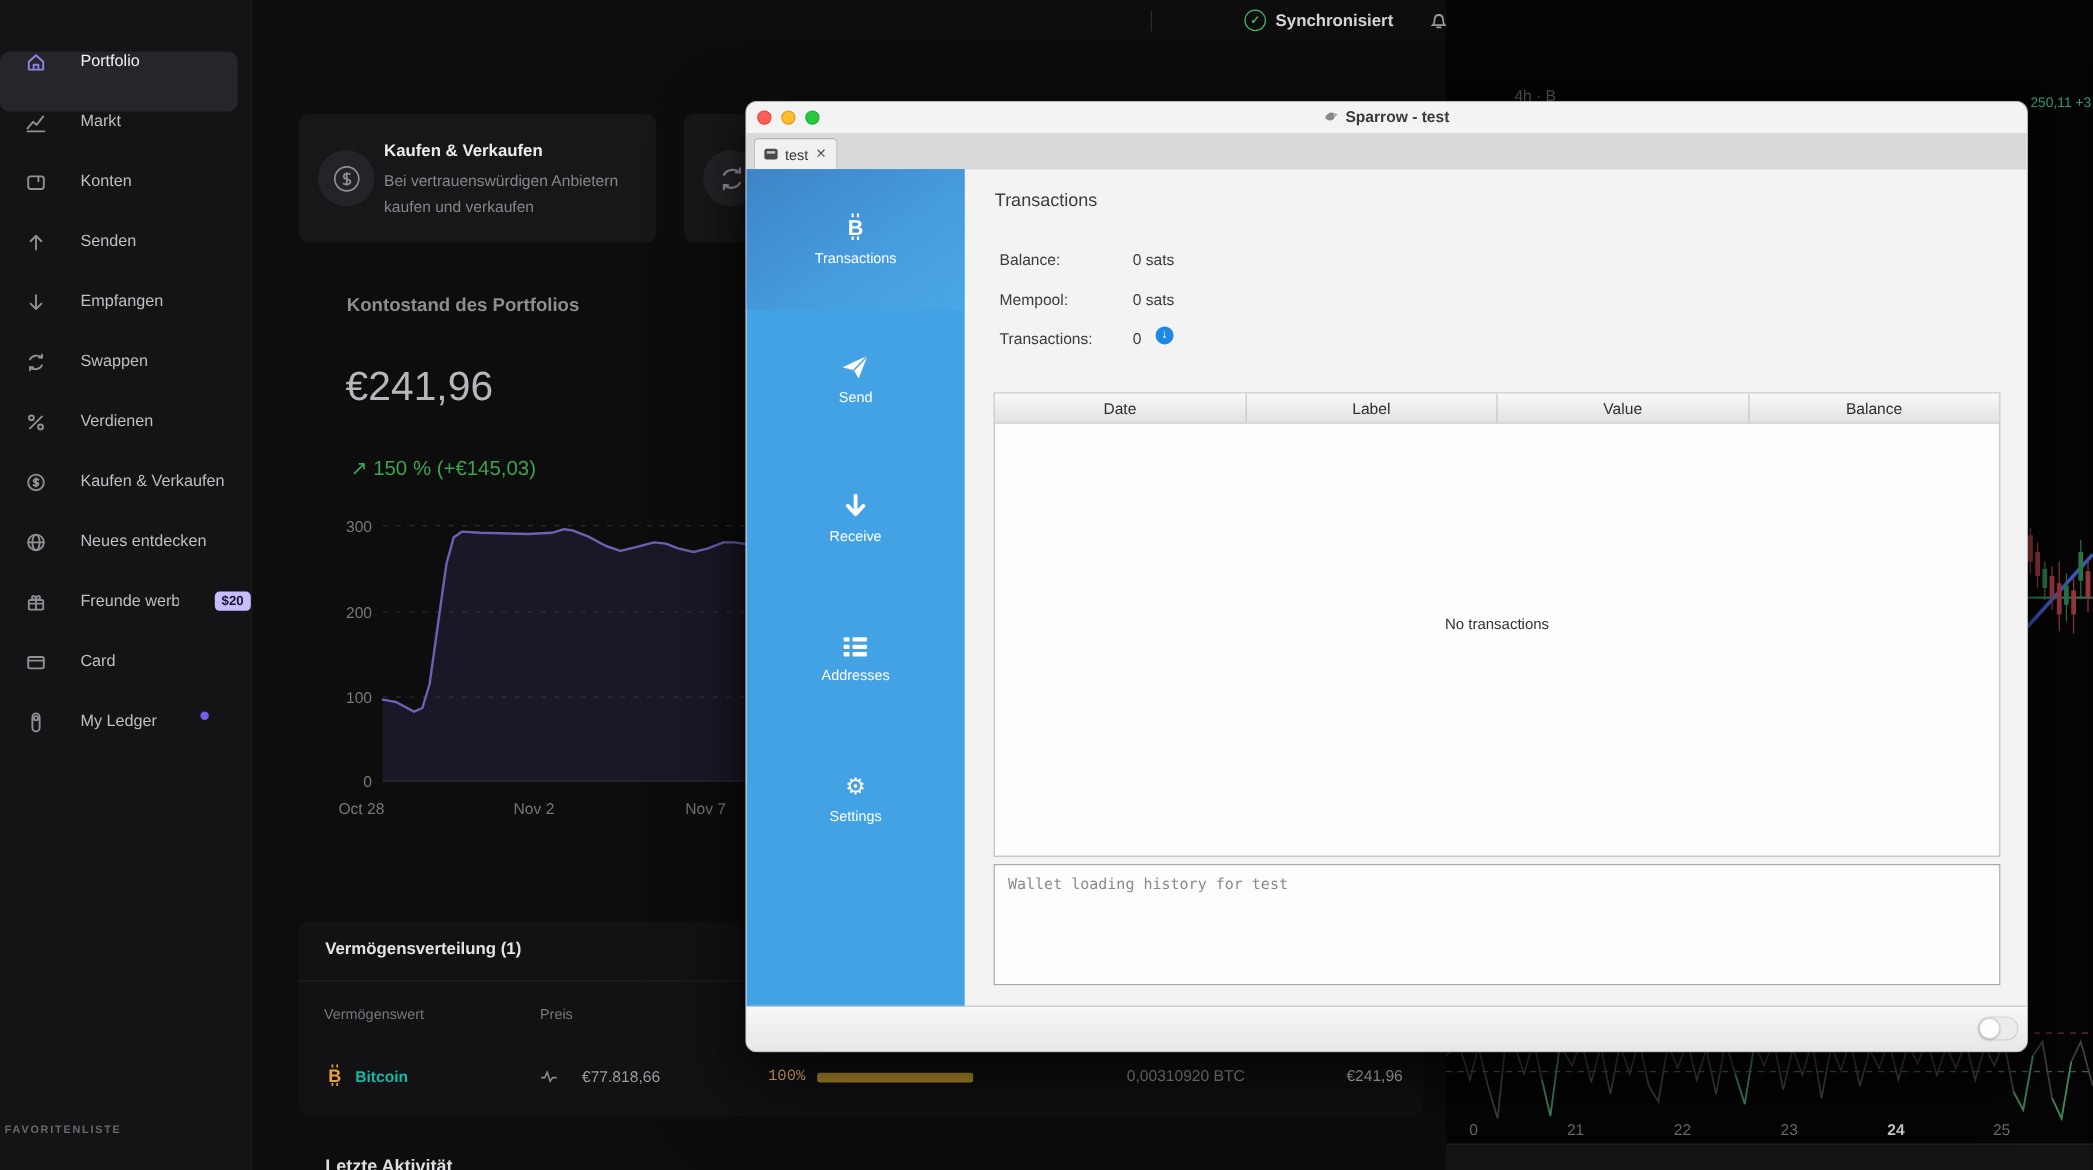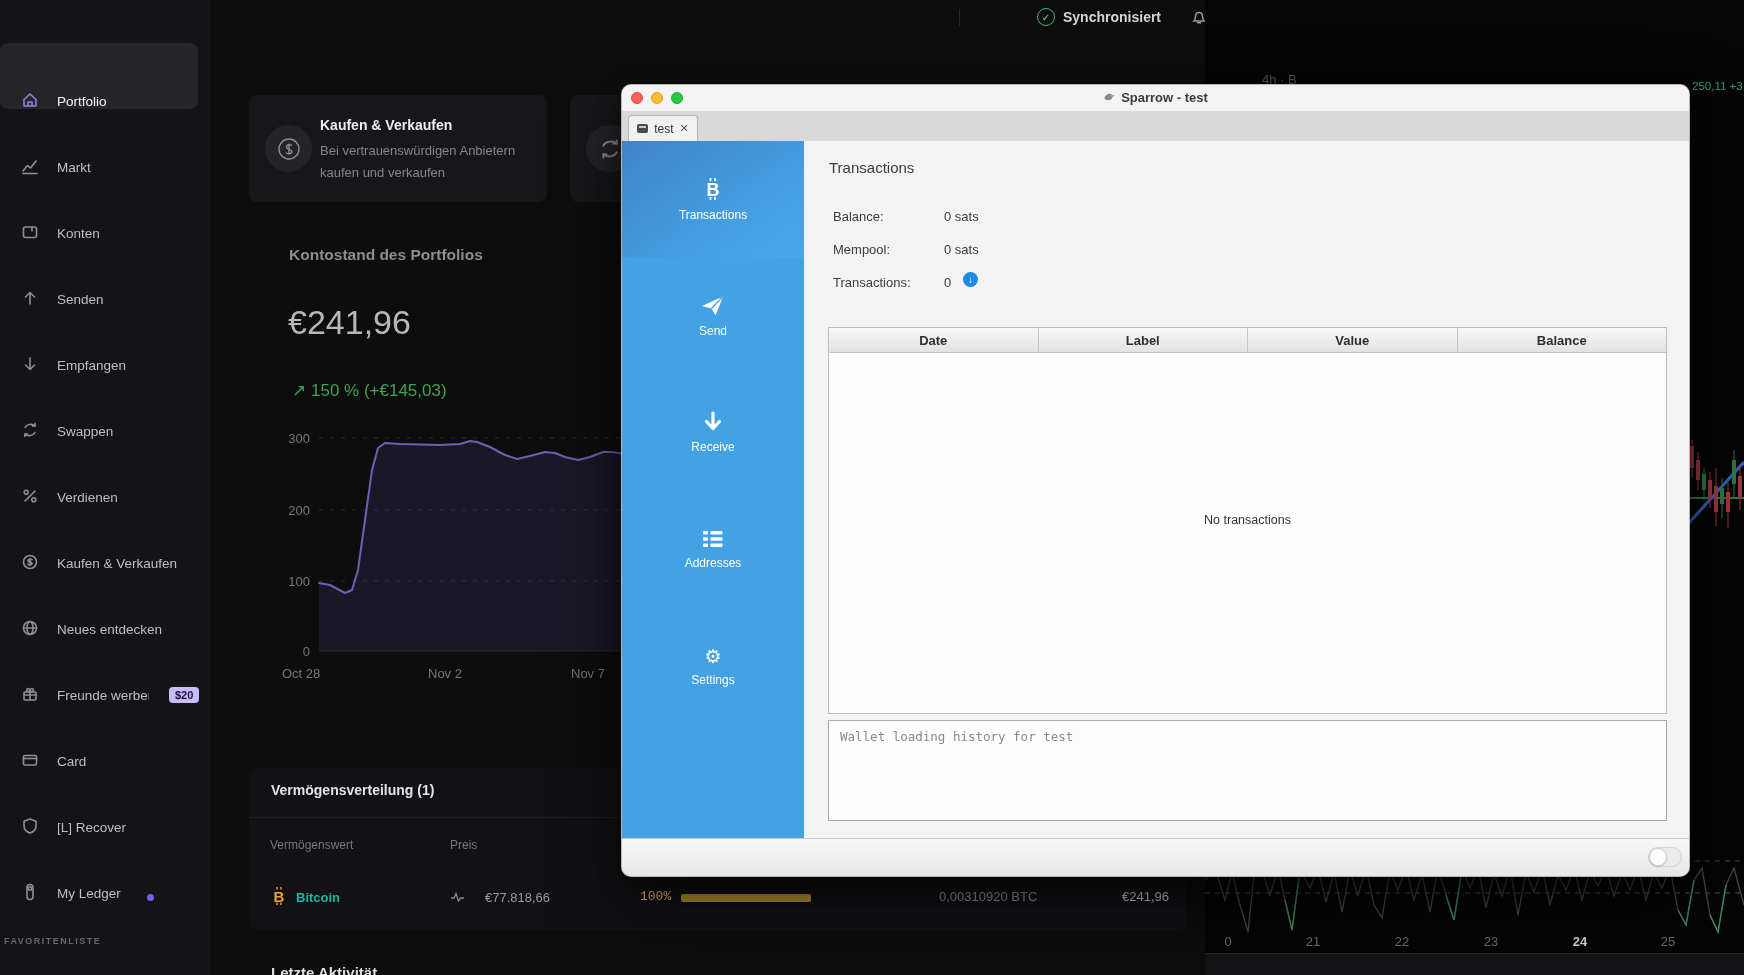--- a/index.html
+++ b/index.html
@@ -6,21 +6,21 @@
     font-family:"Liberation Sans",sans-serif;-webkit-font-smoothing:antialiased;}
   .stage{position:absolute;inset:0;width:1744px;height:975px;}
   .abs{position:absolute;}
 
   
   .ledger{position:absolute;left:0;top:0;width:1205px;height:975px;background:#0d0d0e;}
   .ltraffic{position:absolute;top:3px;left:4px;display:flex;gap:5px;}
   .ltraffic span{width:13px;height:13px;border-radius:50%;background:#1f1f21;}
   .lsidebar{position:absolute;left:0;top:0;width:209px;height:975px;background:#141416;border-right:1px solid #1c1c1f;}
   .lnav{position:absolute;top:43px;left:0;width:209px;}
-  .lrow{height:66px;display:flex;align-items:flex-end;padding-left:21px;gap:18px;color:#bfbfc4;font-size:13.5px;}
+  .lrow{height:50px;display:flex;align-items:flex-start;padding-left:21px;gap:28px;color:#bfbfc4;font-size:13.5px;}
   .lrow.active{background:#26252a;border-radius:8px;margin:0 11px 0 0;color:#f2f2f4;}
   .lrow .lic{width:18px;height:18px;flex:0 0 18px;display:flex;align-items:center;justify-content:center;}
   .lrow svg{stroke:#8f8f94;fill:none;stroke-width:1.6;stroke-linecap:round;stroke-linejoin:round;}
   .lrow.active svg{stroke:#8d84e6;}
   .llabel{white-space:nowrap;overflow:hidden;}
   .lbadge{background:#c9bcfb;color:#191135;font-size:11px;font-weight:bold;border-radius:4px;padding:2px 6px;margin-left:2px;}
   .ldot{width:7px;height:7px;border-radius:50%;background:#7a5cf0;margin-left:8px;}
   .lfav{position:absolute;left:4px;top:936px;font-size:9px;font-weight:bold;letter-spacing:1.5px;color:#68686e;text-align:center;}
   
   .ltop{position:absolute;top:0;left:209px;right:0;height:34px;}
@@ -89,21 +89,21 @@
   .statusbar{position:absolute;left:0;right:0;bottom:0;height:37px;background:linear-gradient(#f7f7f7,#e7e7e7);border-top:1px solid #c8c8c8;}
   .toggle{position:absolute;right:7px;top:8px;width:34px;height:20px;border-radius:10px;background:#ececec;border:1px solid #d2d2d2;box-sizing:border-box;}
   .knob{position:absolute;left:0px;top:0px;width:18px;height:18px;border-radius:50%;background:#fdfdfd;border:1px solid #cfcfcf;box-sizing:border-box;box-shadow:0 1px 2px rgba(0,0,0,.15);}
   .content{position:absolute;left:182px;top:56px;right:0;bottom:37px;background:#f3f3f3;}
   .cheading{position:absolute;left:25px;top:18px;font-size:15px;color:#3c3c3c;}
   .stat-label{position:absolute;left:29px;font-size:13px;color:#3c3c3c;}
   .stat-value{position:absolute;left:140px;font-size:13px;color:#3c3c3c;}
   .dlcirc{position:absolute;left:159px;top:131px;width:15px;height:15px;border-radius:50%;background:#1e88e5;color:#fff;
           font-size:10px;display:flex;align-items:center;justify-content:center;font-weight:bold;}
   .stable{position:absolute;left:24px;top:186px;width:839px;height:387px;background:#fdfdfd;border:1px solid #bdbdbd;box-sizing:border-box;}
-  .sthead{display:flex;height:24px;background:linear-gradient(#f8f8f8,#e2e2e2);border-bottom:1px solid #c3c3c3;font-weight:bold;}
+  .sthead{display:flex;height:24px;background:linear-gradient(#f8f8f8,#e2e2e2);border-bottom:1px solid #c3c3c3;}
   .sth{flex:1;display:flex;align-items:center;justify-content:center;font-size:13px;color:#2f2f2f;border-right:1px solid #c6c6c6;}
   .sth:last-child{border-right:none;}
   .notx{position:absolute;left:0;right:0;top:185px;text-align:center;font-size:12.5px;color:#333;}
   .slog{position:absolute;left:24px;top:579px;width:839px;height:101px;background:#fdfdfd;border:1px solid #a9a9a9;box-sizing:border-box;}
   .slog div{padding:8px 11px;font-family:"DejaVu Sans Mono",monospace;font-size:12.5px;color:#8a8a8a;}
 </style>
 </head>
 <body>
 
 <div class="stage">
@@ -244,28 +244,20 @@
           <span class="lbadge">$20</span>
         </div>
         <div class="lrow">
           <span class="lic">
               <svg width="18" height="18" viewBox="0 0 18 18">
                 <rect x="2.5" y="4.5" width="13" height="9.5" rx="1.5"></rect>
                 <path d="M2.5,7.5 H15.5"></path>
               </svg>
             </span>
           <span class="llabel">Card</span>
-        </div>
-        <div class="lrow">
-          <span class="lic">
-              <svg width="18" height="18" viewBox="0 0 18 18">
-                <path d="M9,2 L15,4.2 V9 C15,12.8 12.3,14.8 9,16 C5.7,14.8 3,12.8 3,9 V4.2 Z"></path>
-              </svg>
-            </span>
-          <span class="llabel">[L] Recover</span>
         </div>
         <div class="lrow">
           <span class="lic">
               <svg width="18" height="18" viewBox="0 0 18 18">
                 <rect x="6" y="1.5" width="6" height="15" rx="3"></rect>
                 <circle cx="9" cy="5.5" r="1.7"></circle>
               </svg>
             </span>
           <span class="llabel">My Ledger</span>
           <span class="ldot"></span>

